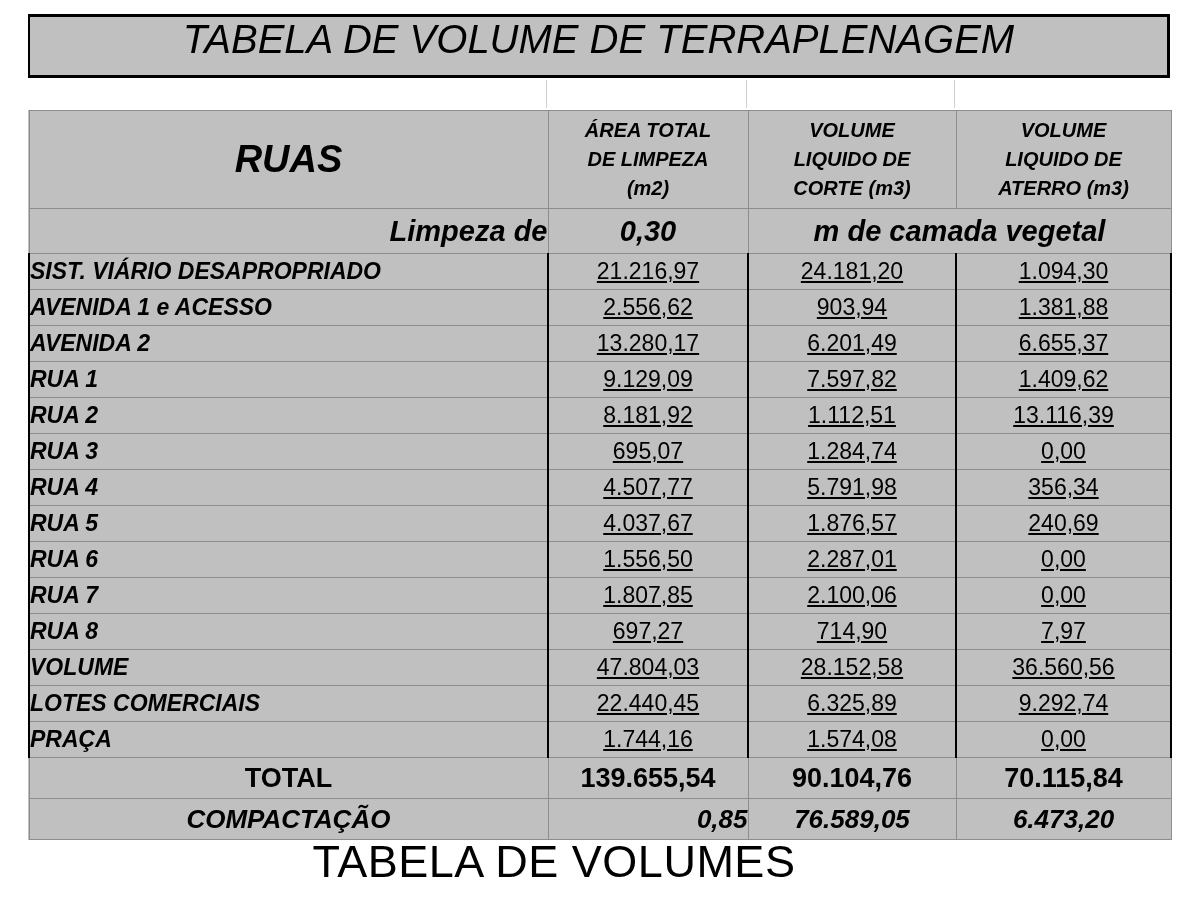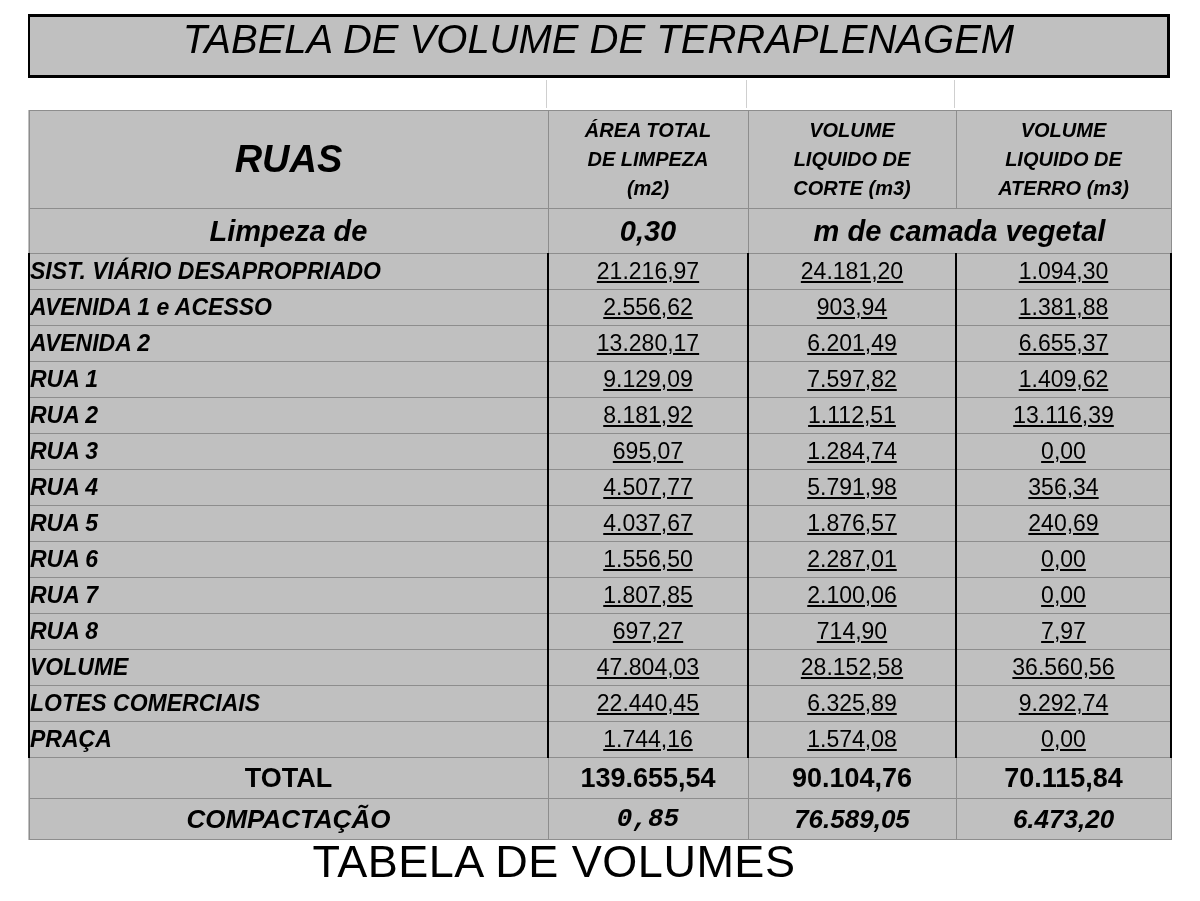--- a/index.html
+++ b/index.html
@@ -107,21 +107,20 @@
     font-weight: bold;
     line-height: 1.45;
   }
 
   
   .sub-row td {
     height: 44px;
     border-bottom: 3px solid #000;
     border-left: 2px solid #000;
     border-right: 2px solid #000;
-    text-align: center;
   }
   .sub-label {
     font-size: 29px;
     font-style: italic;
     font-weight: bold;
     text-align: right;
     padding-right: 9px;
   }
   .sub-value {
     font-size: 29px;
@@ -184,23 +183,22 @@
     border-bottom: 3px solid #000;
     border-left: 2px solid #000;
     border-right: 2px solid #000;
     background: #c0c0c0;
     font-size: 26px;
     font-style: italic;
     font-weight: bold;
     text-align: center;
   }
   .comp-row td.comp-factor {
-    text-align: center;
+    text-align: right;
     padding-right: 16px;
-    font-family: Liberation Mono, monospace;
   }
 
   
   #caption {
     position: absolute;
     left: 0;
     top: 836px;
     width: 1108px;
     text-align: center;
     font-size: 45px;

